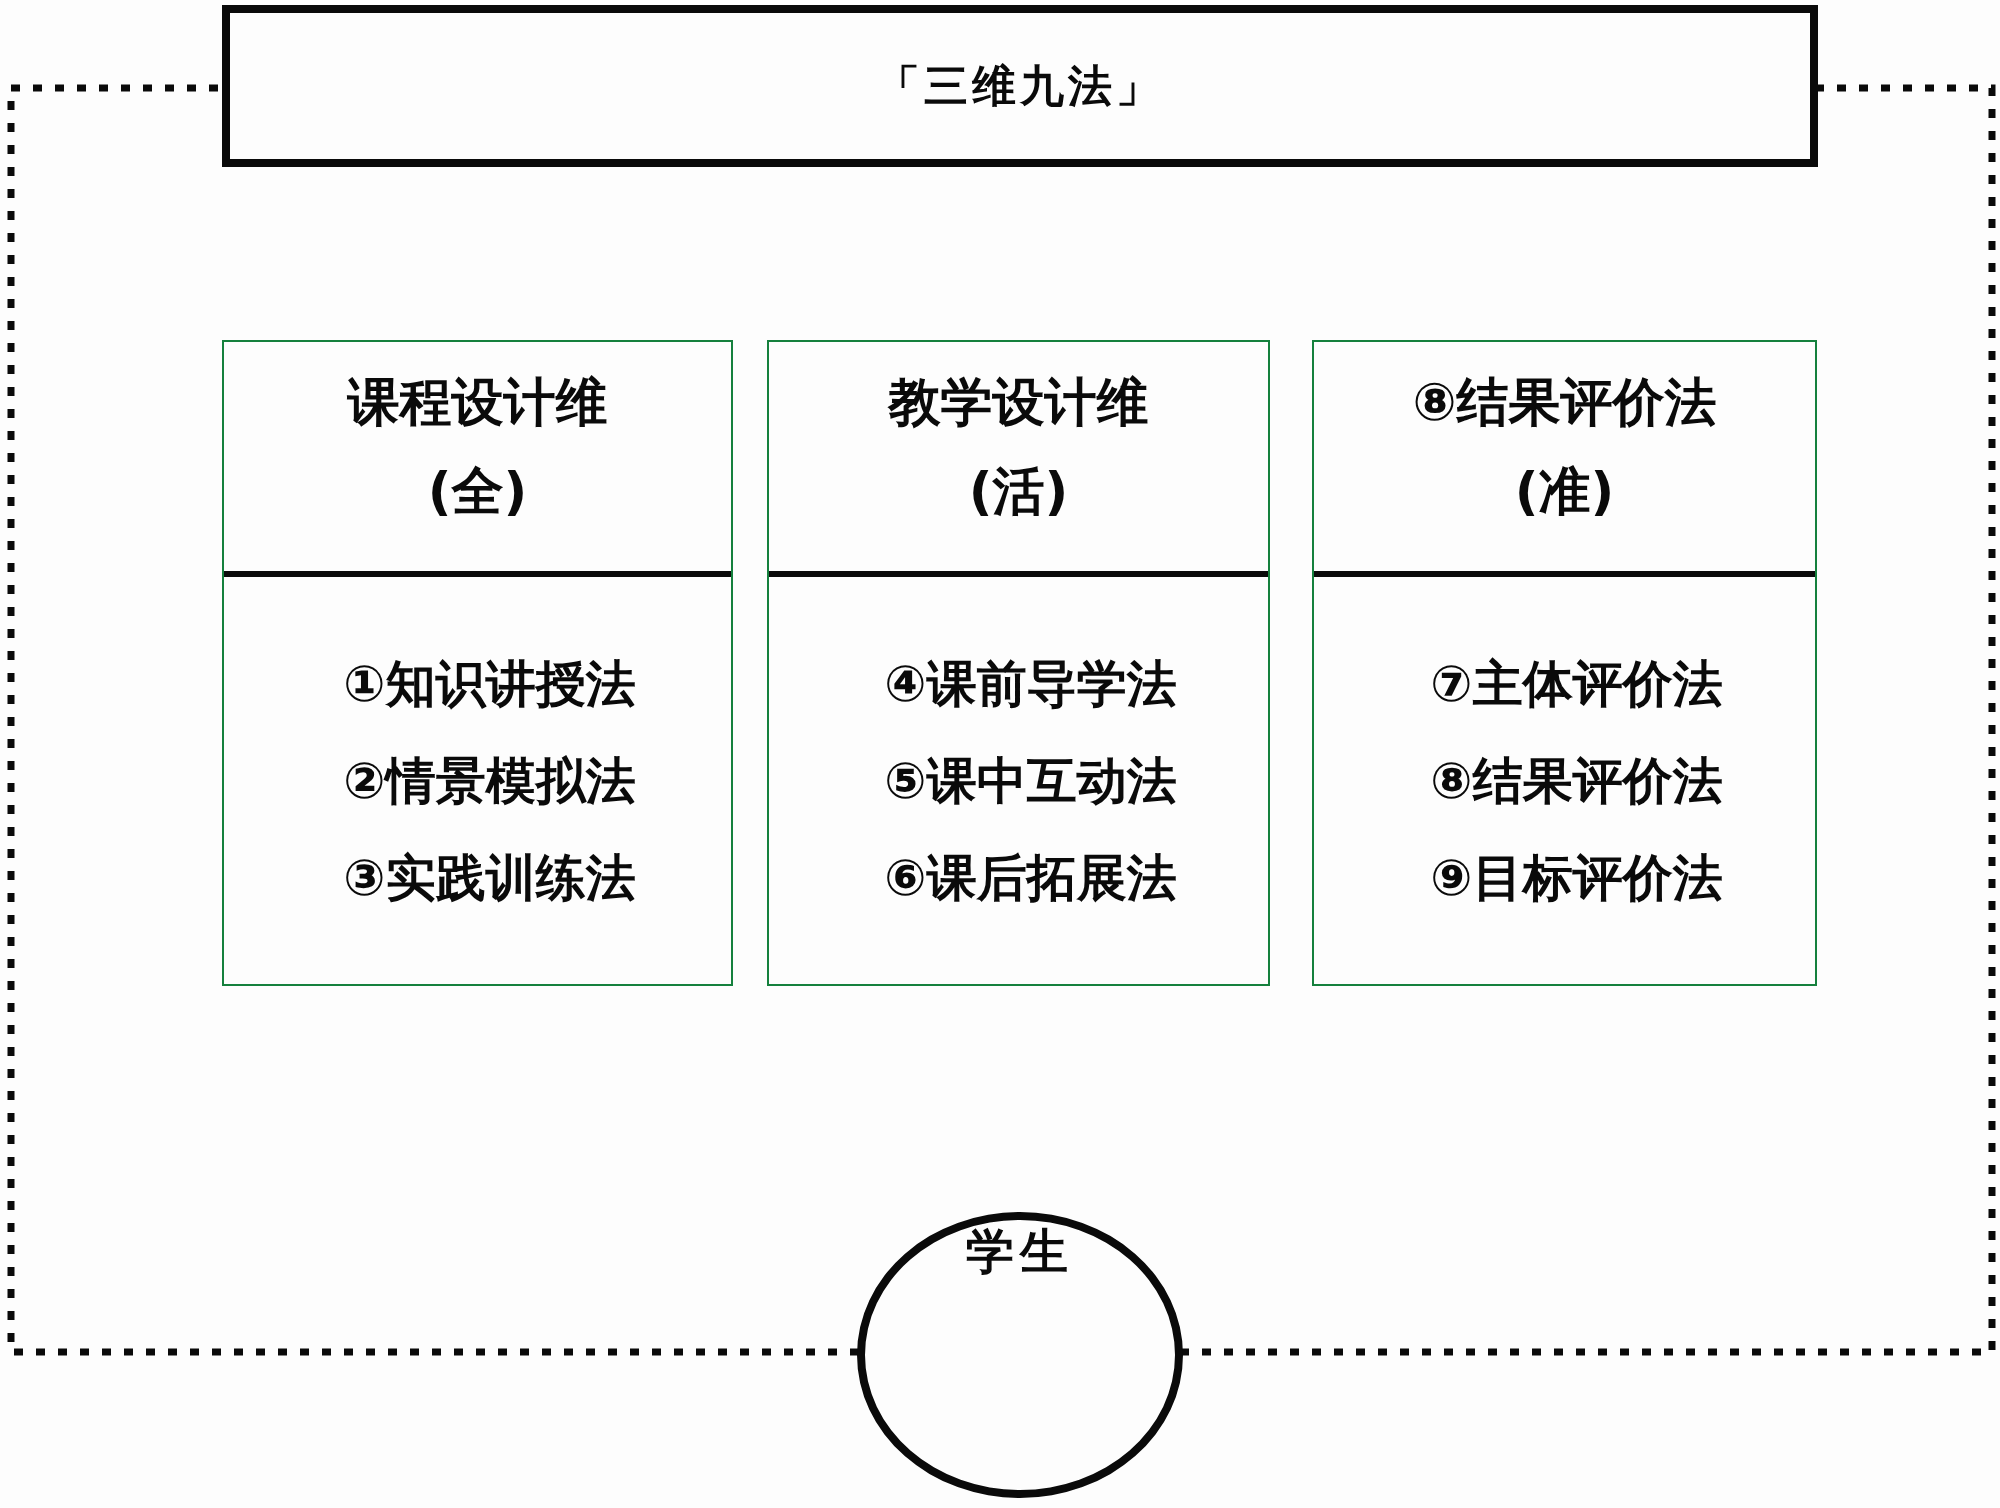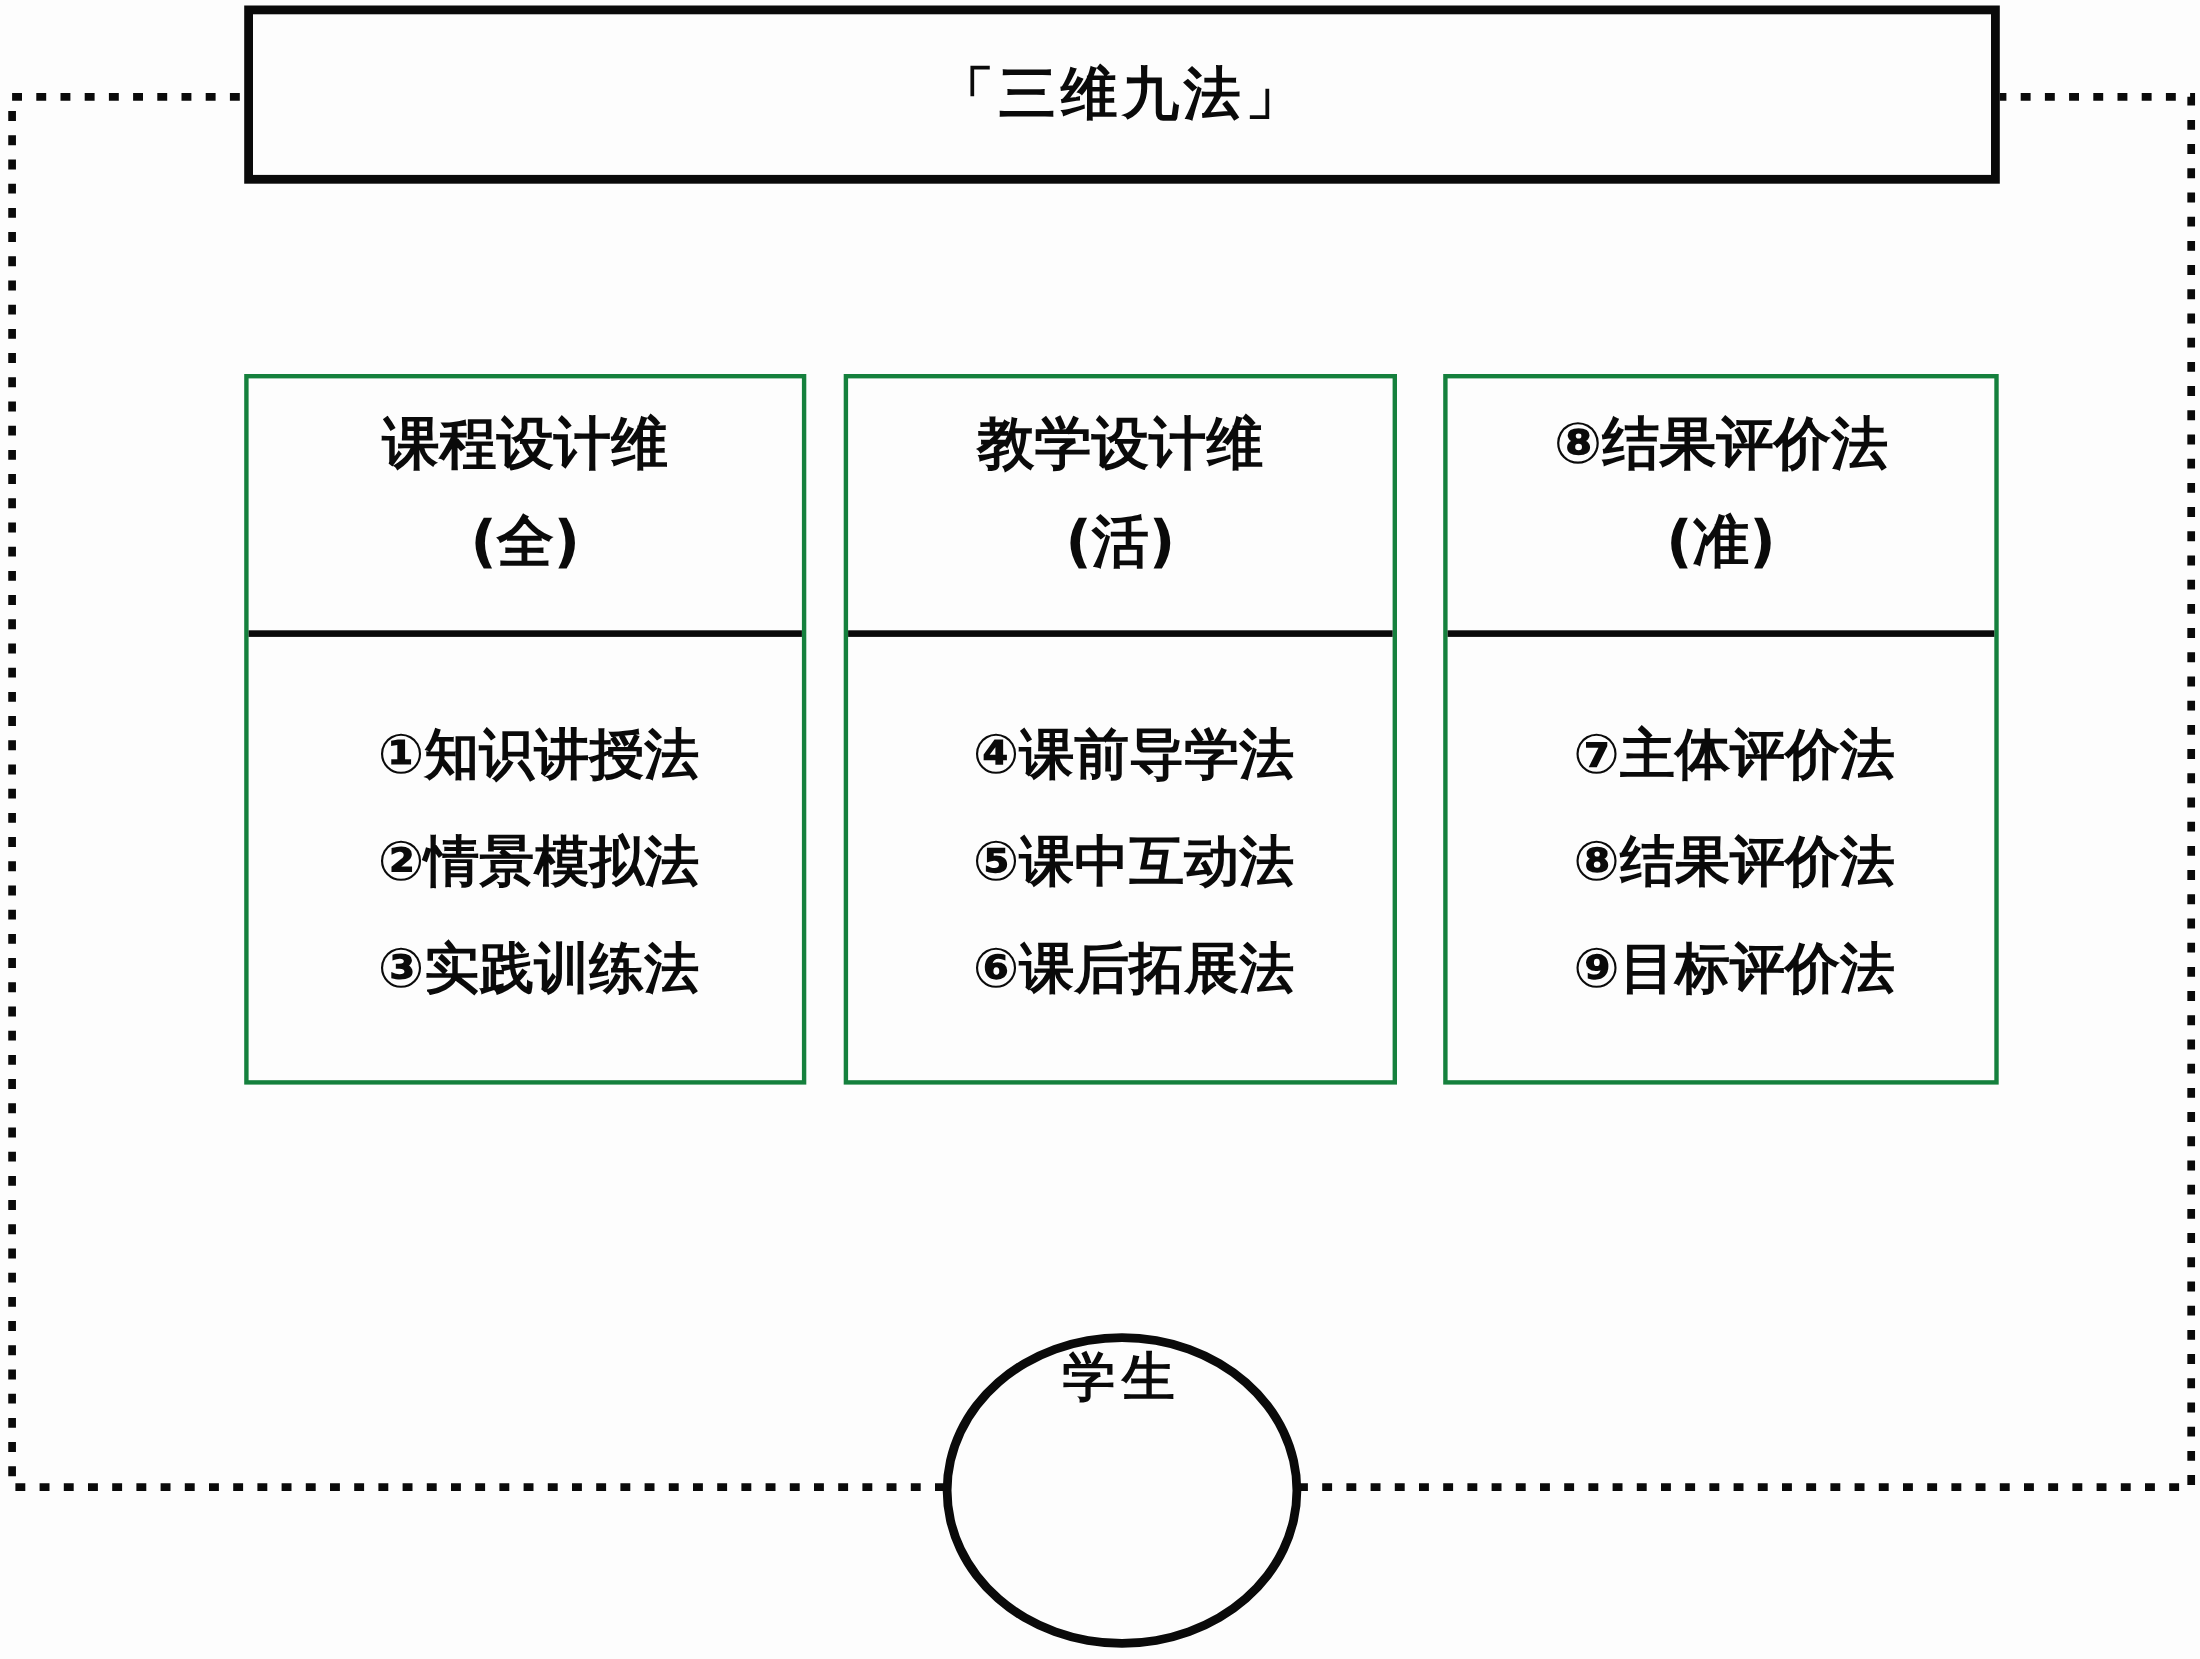--- a/index.html
+++ b/index.html
@@ -28,32 +28,32 @@
     left: 222px; top: 5px;
     width: 1596px; height: 162px;
     background: #fdfdfd;
     border: 8px solid #0a0a0a;
     display: flex;
     align-items: center;
     justify-content: center;
     z-index: 2;
   }
   .title-box .title-text {
-    font-size: 52px;
+    font-size: 44px;
     font-weight: 700;
     letter-spacing: 4px;
     white-space: nowrap;
   }
   .col-box {
     position: absolute;
     box-sizing: border-box;
     top: 340px;
     height: 646px;
     background: #fdfdfd;
-    border: 4px solid #15803d;
+    border: 2px solid #15803d;
     z-index: 2;
   }
   .c0 { left: 222px;  width: 511px; }
   .c1 { left: 767px;  width: 503px; }
   .c2 { left: 1312px; width: 505px; }
   .col-header {
     position: absolute;
     left: 0; right: 0; top: 0;
     padding-top: 16px;
     text-align: center;

